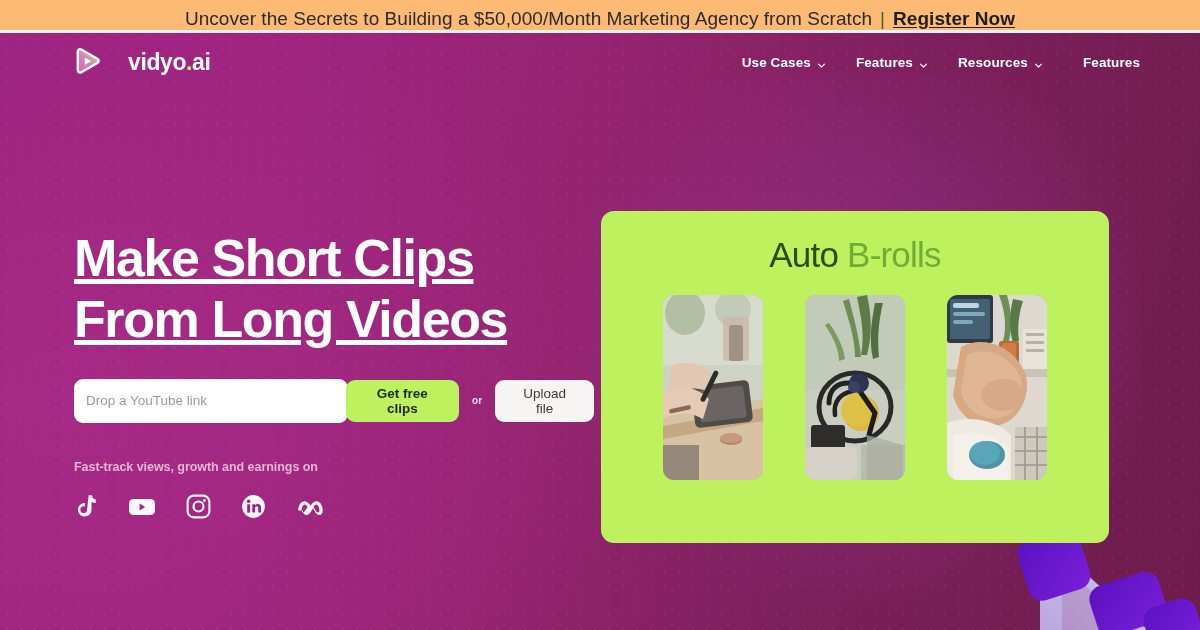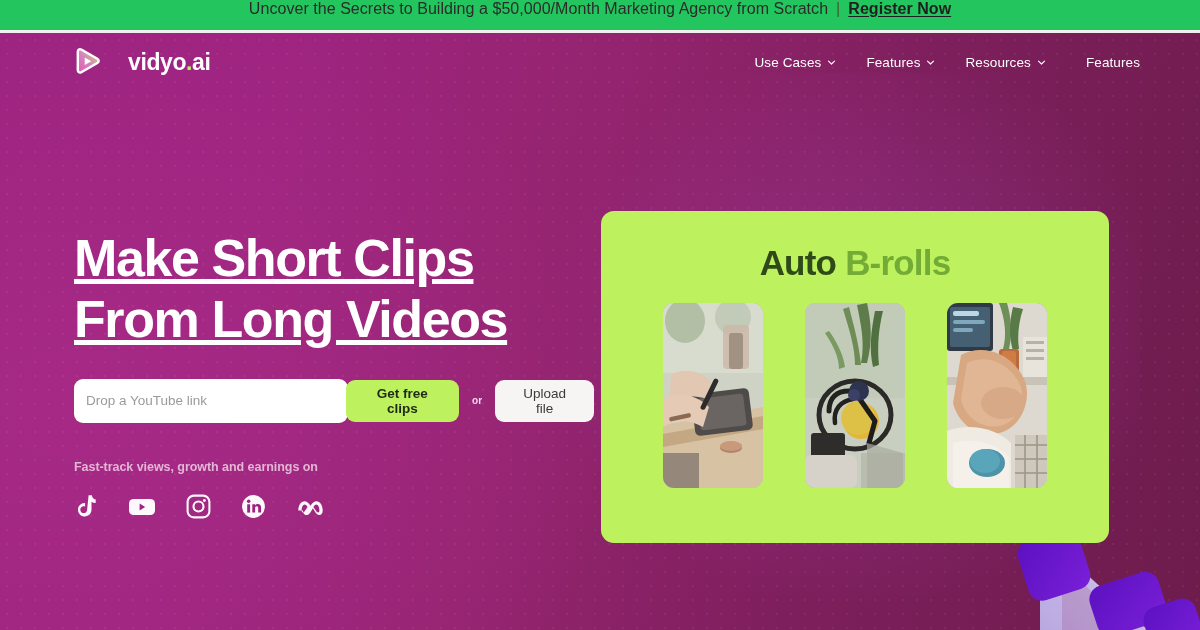--- a/index.html
+++ b/index.html
@@ -7,25 +7,25 @@
   html, body {
     width: 1200px; height: 630px;
     overflow: hidden;
     font-family: "Liberation Sans", sans-serif;
     background: #f2f0ee;
   }
 
   
   .banner {
     height: 30px;
-    background: #22c55e;
+    background: #fdba74;
     display: flex;
-    align-items: flex-start;
+    align-items: flex-end;
     justify-content: center;
-    font-size: 16px;
+    font-size: 19px;
     color: #2b2b2b;
     letter-spacing: .05px;
     position: relative;
     z-index: 30;
   }
   .banner-sep {
     display: inline-block;
     margin: 0 8px;
     color: #4c5a33;
     font-weight: 300;
@@ -80,22 +80,22 @@
   }
   .logo-dot { color: #bdf15e; }
 
   .nav {
     display: flex;
     align-items: center;
     gap: 30px;
     margin-left: auto;
   }
   .nav-item {
-    display: flex; align-items: center; gap: 6px;
-    color: #fff; font-size: 13.5px; font-weight: normal;
+    display: flex; align-items: flex-end; gap: 6px;
+    color: #fff; font-size: 13.5px; font-weight: bold;
     cursor: pointer; white-space: nowrap;
     letter-spacing: .1px;
   }
   .chev { width: 9px; height: 9px; display: block; opacity: .95; }
 
   .actions { display: flex; align-items: center; gap: 14px; margin-left: 38px; }
   .btn {
     border: none; cursor: pointer; white-space: nowrap;
     font-family: inherit; font-weight: bold;
     border-radius: 7px;
@@ -186,23 +186,23 @@
     position: absolute;
     left: 601px; top: 178px;
     width: 508px; height: 332px;
     background: #bdf15e;
     border-radius: 13px;
     z-index: 12;
     overflow: hidden;
   }
   .card-title {
     text-align: center;
-    padding-top: 32px;
+    padding-top: 24px;
     font-size: 35px;
-    font-weight: bold;
+    font-weight: normal;
     letter-spacing: -.8px;
   }
   .title-auto { color: #2f4a18; }
   .title-brolls { color: #72ac36; margin-left: 9px; }
 
   .thumbs {
     display: flex;
     justify-content: center;
     gap: 42px;
     margin-top: 20px;

